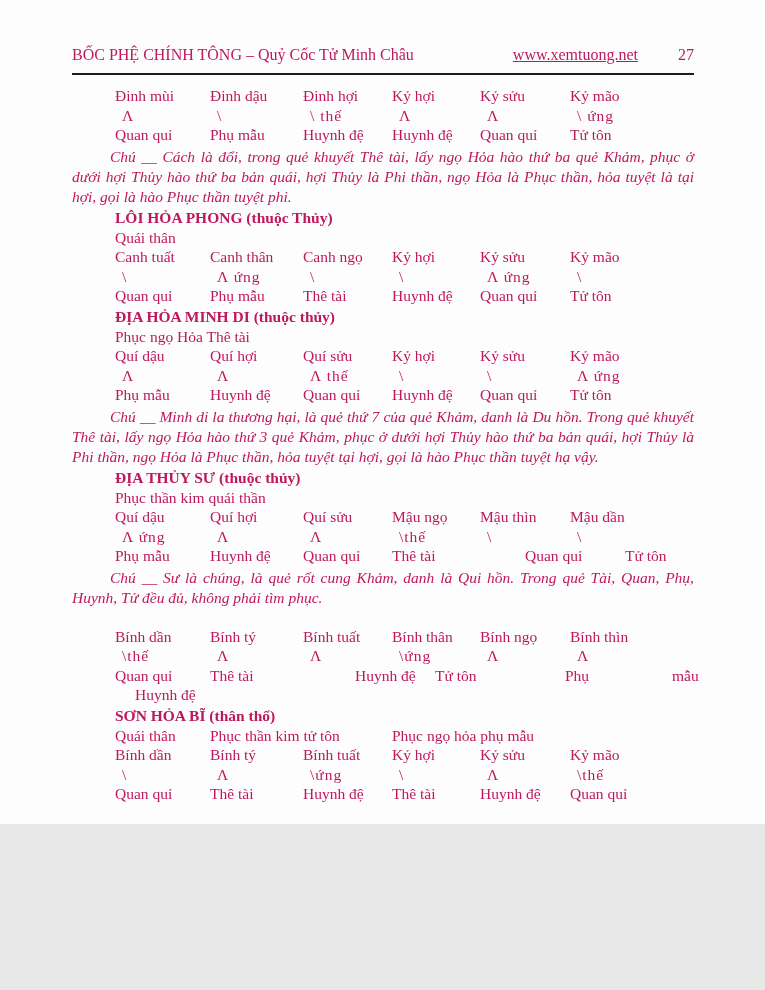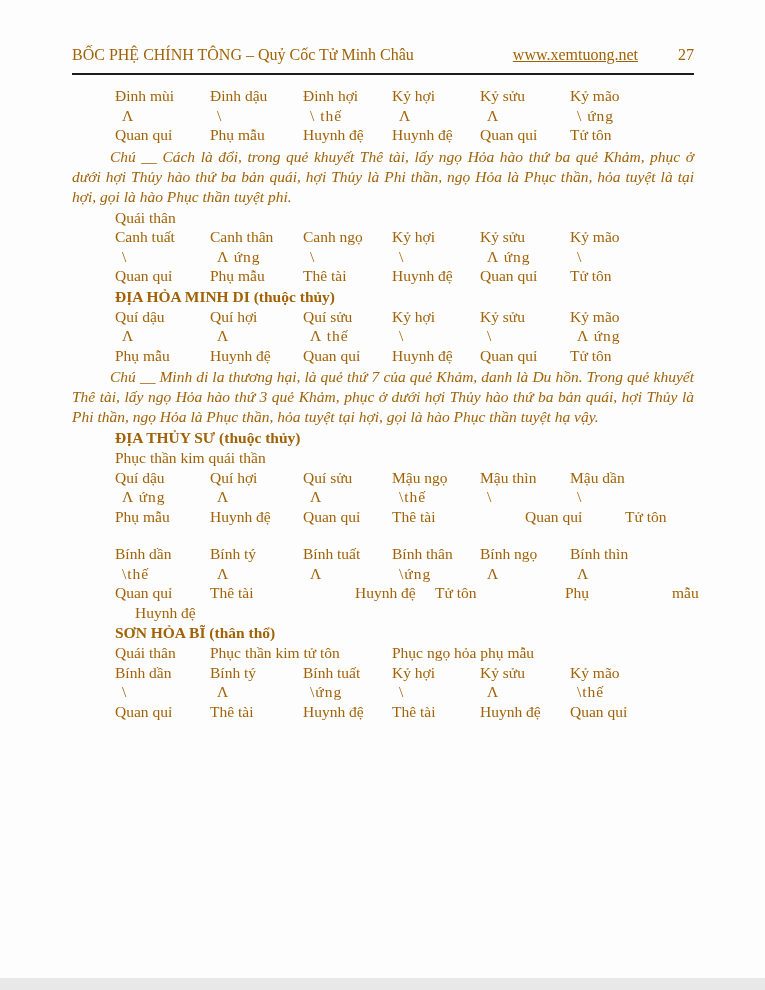--- a/index.html
+++ b/index.html
@@ -1,21 +1,21 @@
 <!DOCTYPE html>
 <html><head>
 <meta charset="utf-8">
 <style>
   html,body{margin:0;padding:0;background:#e8e8e8;}
   .page{
     position:relative;
-    width:765px;height:978px;
+    width:765px;height:824px;
     margin:0 auto;
     background:#fdfdfd;
-    color:#a16207;
+    color:#be185d;
     font-family:"Liberation Serif", "DejaVu Serif", serif;
     font-size:15.5px;
     overflow:hidden;
   }
   .inner{padding:0 71px 0 72px;}
   .header{
     display:flex;align-items:baseline;
     padding-top:46px;padding-bottom:9px;
     border-bottom:2px solid #1c1c1c;
     font-size:16px;
@@ -77,20 +77,21 @@
             <span class="cell" style="left: 43px;">Quan quỉ</span>
             <span class="cell" style="left: 138px;">Phụ mẫu</span>
             <span class="cell" style="left: 231px;">Huynh đệ</span>
             <span class="cell" style="left: 320px;">Huynh đệ</span>
             <span class="cell" style="left: 408px;">Quan quỉ</span>
             <span class="cell" style="left: 498px;">Tử tôn</span>
           </div>
           <p class="chu">Chú __ Cách là đổi, trong quẻ khuyết Thê tài, lấy ngọ Hỏa hào thứ ba quẻ Khảm, phục ở dưới hợi Thủy hào thứ ba bản quái, hợi Thủy là Phi thần, ngọ Hỏa là Phục thần, hỏa tuyệt là tại hợi, gọi là hào Phục thần tuyệt phi.</p>
         </section>
         <section>
+          <div class="heading">LÔI HỎA PHONG (thuộc Thủy)</div>
           <div class="row subline">
             <span class="cell" style="left: 43px;">Quái thân</span>
           </div>
           <div class="row">
             <span class="cell" style="left: 43px;">Canh tuất</span>
             <span class="cell" style="left: 138px;">Canh thân</span>
             <span class="cell" style="left: 231px;">Canh ngọ</span>
             <span class="cell" style="left: 320px;">Kỷ hợi</span>
             <span class="cell" style="left: 408px;">Kỷ sửu</span>
             <span class="cell" style="left: 498px;">Kỷ mão</span>
@@ -107,20 +108,23 @@
             <span class="cell" style="left: 43px;">Quan quỉ</span>
             <span class="cell" style="left: 138px;">Phụ mẫu</span>
             <span class="cell" style="left: 231px;">Thê tài</span>
             <span class="cell" style="left: 320px;">Huynh đệ</span>
             <span class="cell" style="left: 408px;">Quan quỉ</span>
             <span class="cell" style="left: 498px;">Tử tôn</span>
           </div>
         </section>
         <section>
           <div class="heading">ĐỊA HỎA MINH DI (thuộc thủy)</div>
+          <div class="row subline">
+            <span class="cell" style="left: 43px;">Phục ngọ Hỏa Thê tài</span>
+          </div>
           <div class="row">
             <span class="cell" style="left: 43px;">Quí dậu</span>
             <span class="cell" style="left: 138px;">Quí hợi</span>
             <span class="cell" style="left: 231px;">Quí sửu</span>
             <span class="cell" style="left: 320px;">Kỷ hợi</span>
             <span class="cell" style="left: 408px;">Kỷ sửu</span>
             <span class="cell" style="left: 498px;">Kỷ mão</span>
           </div>
           <div class="row sym">
             <span class="cell" style="left: 50px;">Λ</span>
@@ -162,20 +166,21 @@
             <span class="cell" style="left: 505px;">\</span>
           </div>
           <div class="row">
             <span class="cell" style="left: 43px;">Phụ mẫu</span>
             <span class="cell" style="left: 138px;">Huynh đệ</span>
             <span class="cell" style="left: 231px;">Quan quỉ</span>
             <span class="cell" style="left: 320px;">Thê tài</span>
             <span class="cell" style="left: 453px;">Quan quỉ</span>
             <span class="cell" style="left: 553px;">Tử tôn</span>
           </div>
+          <p class="chu">Chú __ Sư là chúng, là quẻ rốt cung Khảm, danh là Qui hồn. Trong quẻ Tài, Quan, Phụ, Huynh, Tử đều đủ, không phải tìm phục.</p>
         </section>
         <section>
           <div class="pregap"></div>
           <div class="row">
             <span class="cell" style="left: 43px;">Bính dần</span>
             <span class="cell" style="left: 138px;">Bính tý</span>
             <span class="cell" style="left: 231px;">Bính tuất</span>
             <span class="cell" style="left: 320px;">Bính thân</span>
             <span class="cell" style="left: 408px;">Bính ngọ</span>
             <span class="cell" style="left: 498px;">Bính thìn</span>

